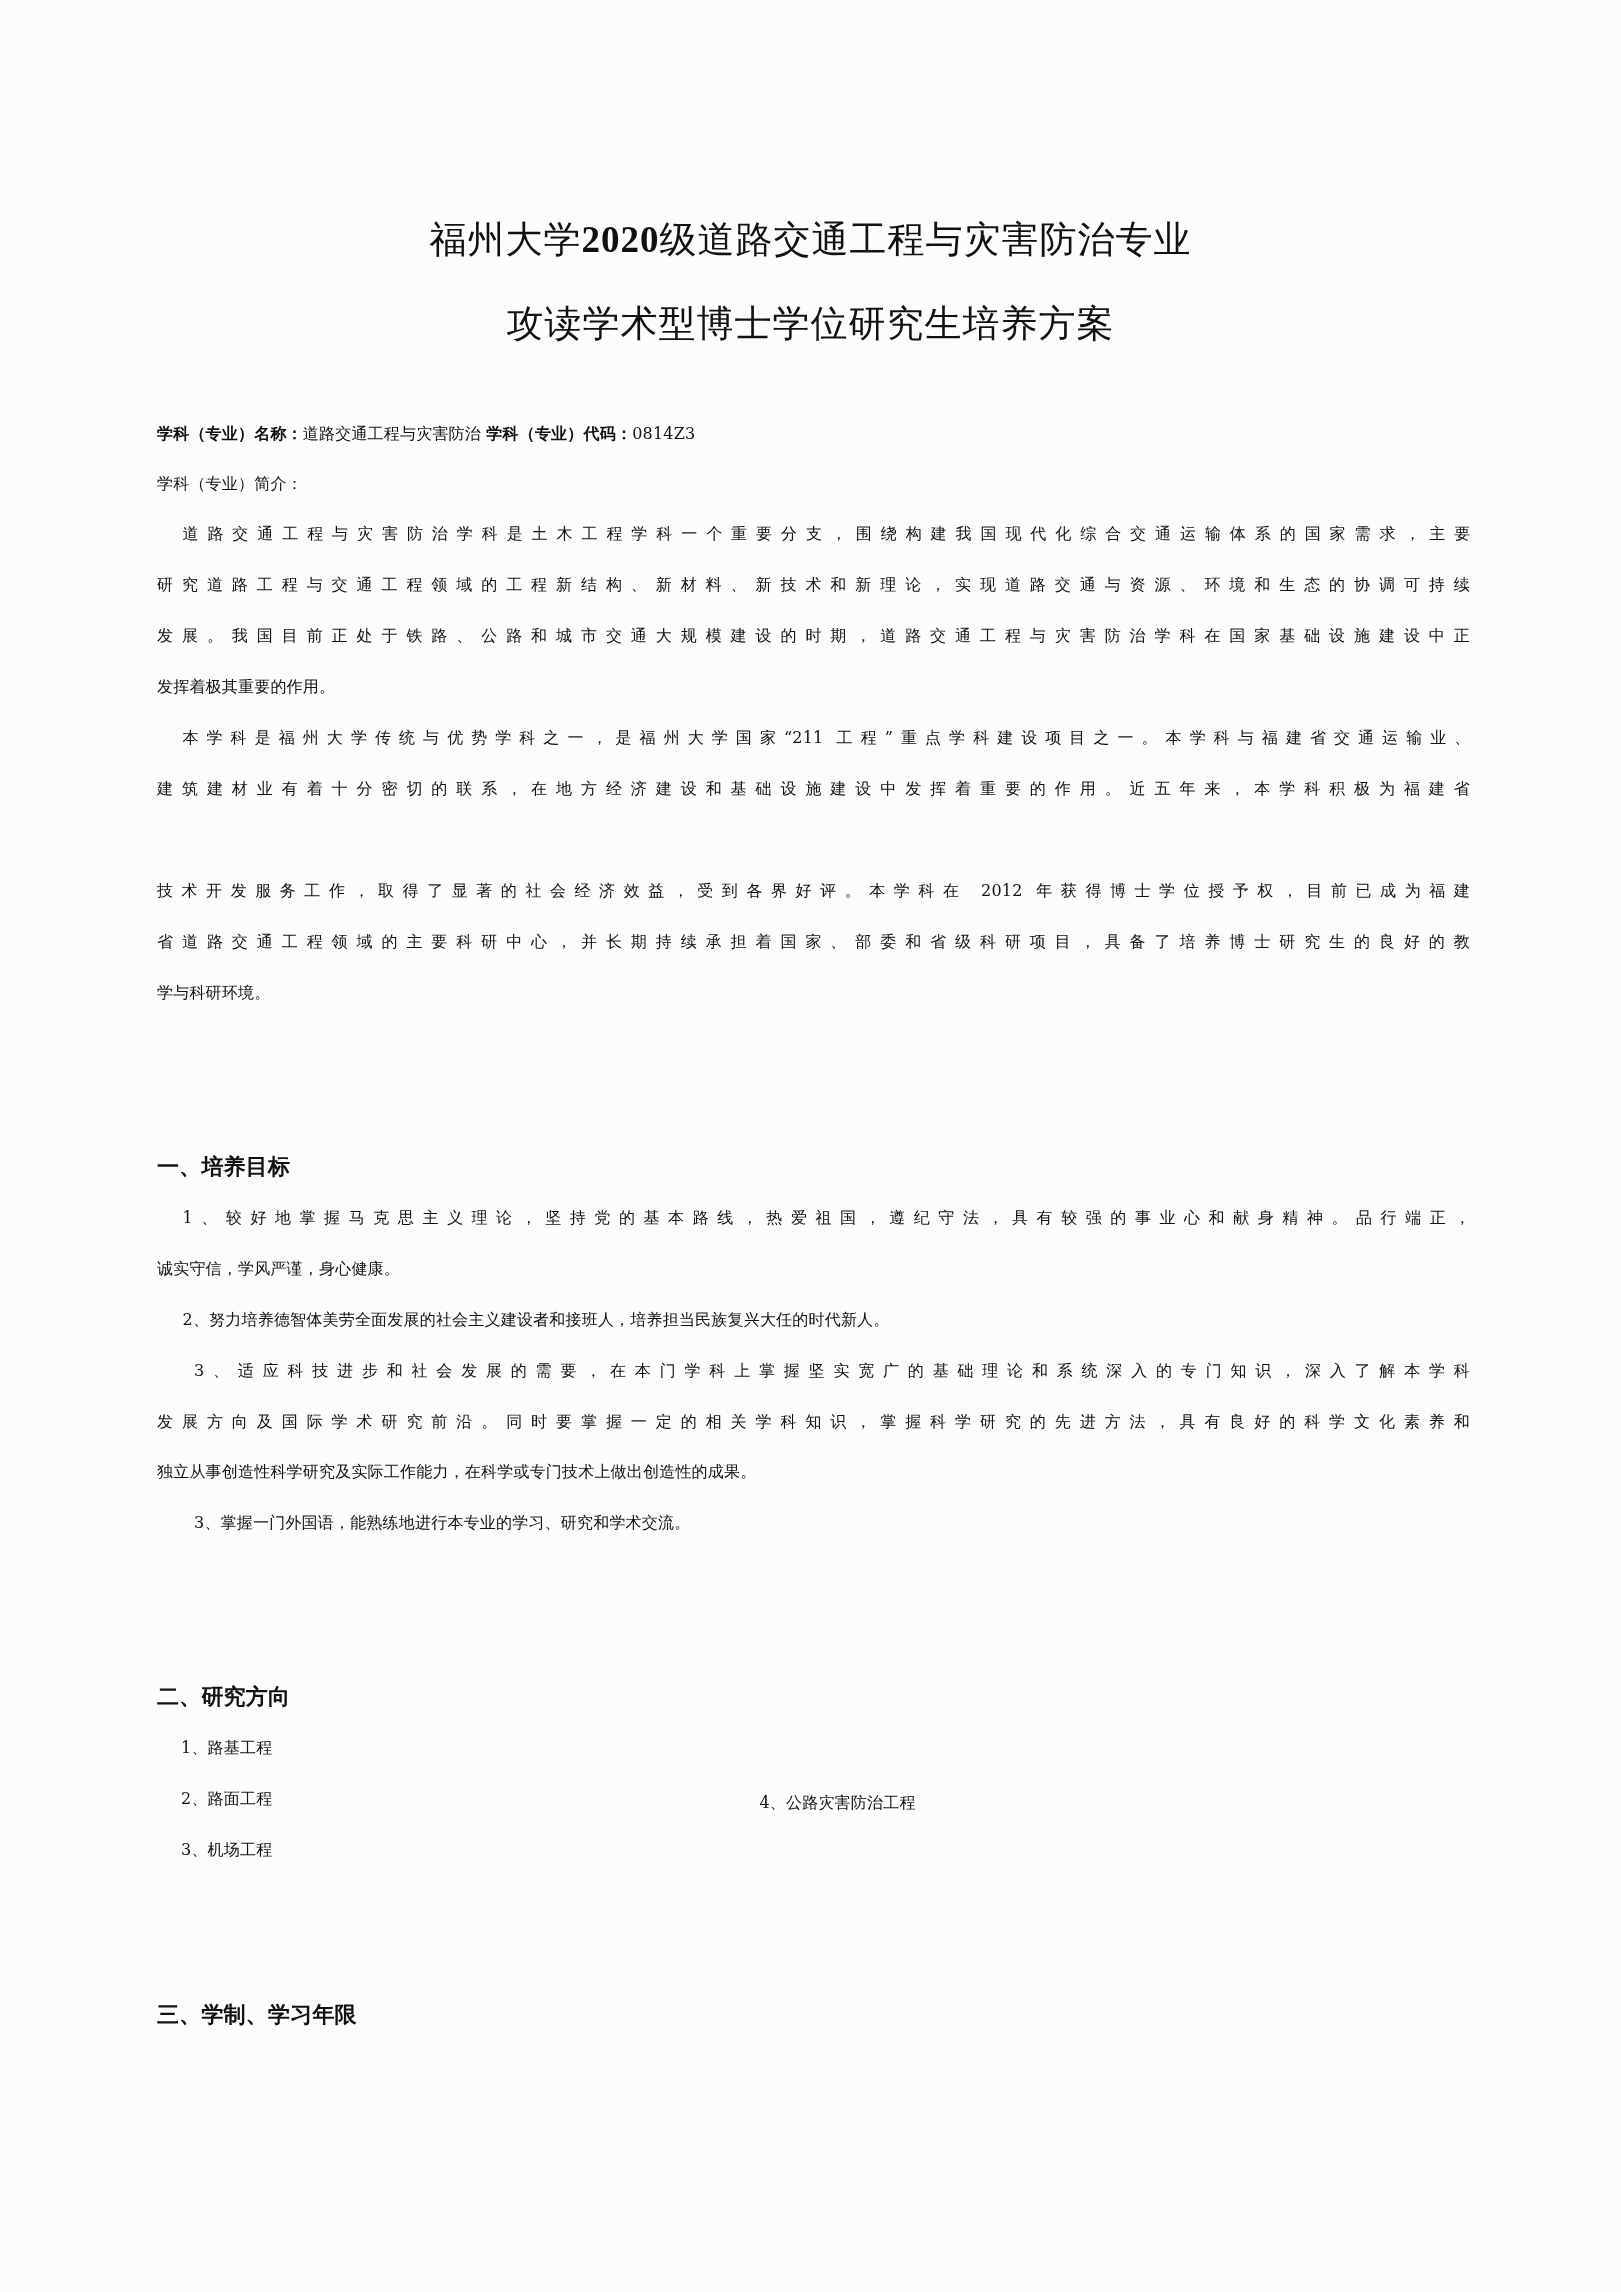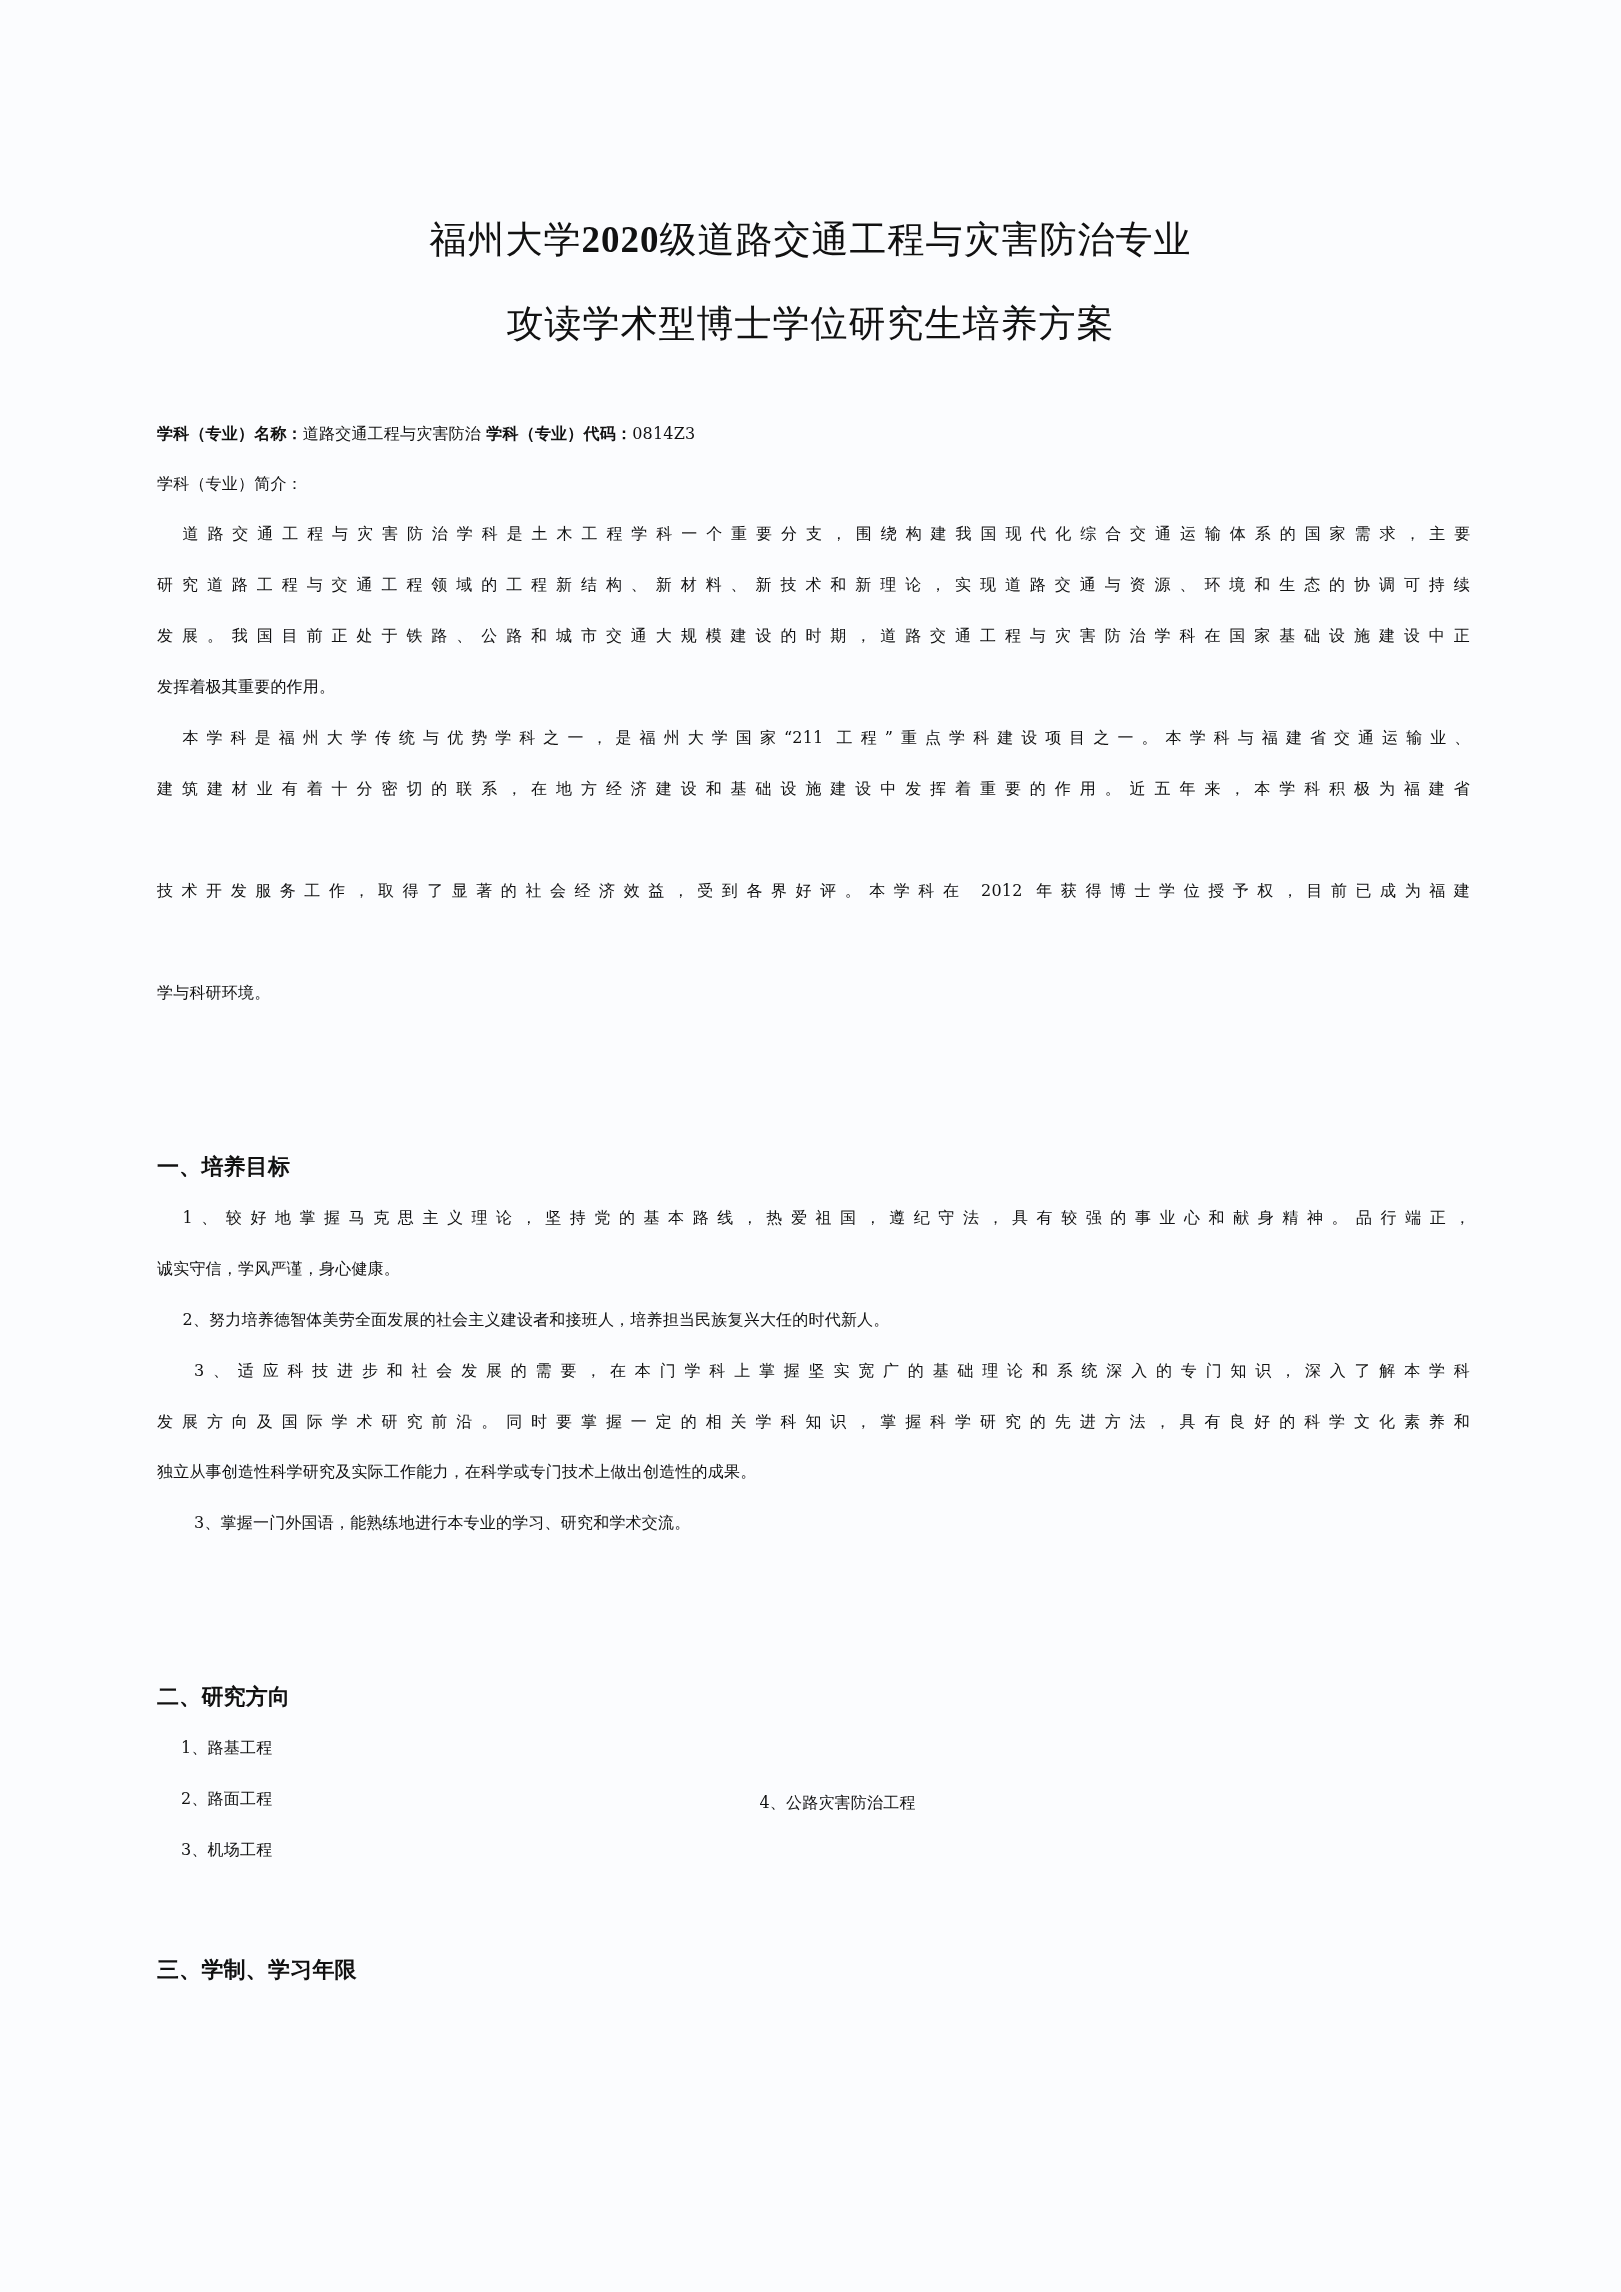--- a/index.html
+++ b/index.html
@@ -82,33 +82,34 @@
   <div class="line" style="top:469px;">学科（专业）简介：</div>
 
   <div class="line justify indent" style="top:519px;">道路交通工程与灾害防治学科是土木工程学科一个重要分支，围绕构建我国现代化综合交通运输体系的国家需求，主要</div>
   <div class="line justify" style="top:570px;">研究道路工程与交通工程领域的工程新结构、新材料、新技术和新理论，实现道路交通与资源、环境和生态的协调可持续</div>
   <div class="line" style="top:672px;">发挥着极其重要的作用。</div>
   <div class="line justify" style="top:621px;">发展。我国目前正处于铁路、公路和城市交通大规模建设的时期，道路交通工程与灾害防治学科在国家基础设施建设中正</div>
 
   <div class="line justify indent" style="top:723px;">本学科是福州大学传统与优势学科之一，是福州大学国家“211 工程”重点学科建设项目之一。本学科与福建省交通运输业、</div>
   <div class="line justify" style="top:774px;">建筑建材业有着十分密切的联系，在地方经济建设和基础设施建设中发挥着重要的作用。近五年来，本学科积极为福建省</div>
   <div class="line justify" style="top:876px;">技术开发服务工作，取得了显著的社会经济效益，受到各界好评。本学科在 2012 年获得博士学位授予权，目前已成为福建</div>
+  <div class="line justify" style="top:927px;">省道路交通工程领域的主要科研中心，并长期持续承担着国家、部委和省级科研项目，具备了培养博士研究生的良好的教</div>
   <div class="line" style="top:978px;">学与科研环境。</div>
 
   <div class="line heading" style="top:1152px;">一、培养目标</div>
   <div class="line justify indent" style="top:1203px;">1、较好地掌握马克思主义理论，坚持党的基本路线，热爱祖国，遵纪守法，具有较强的事业心和献身精神。品行端正，</div>
   <div class="line" style="top:1254px;">诚实守信，学风严谨，身心健康。</div>
   <div class="line indent" style="top:1305px;">2、努力培养德智体美劳全面发展的社会主义建设者和接班人，培养担当民族复兴大任的时代新人。</div>
   <div class="line justify indent2" style="top:1356px;">3、适应科技进步和社会发展的需要，在本门学科上掌握坚实宽广的基础理论和系统深入的专门知识，深入了解本学科</div>
   <div class="line justify" style="top:1407px;">发展方向及国际学术研究前沿。同时要掌握一定的相关学科知识，掌握科学研究的先进方法，具有良好的科学文化素养和</div>
   <div class="line" style="top:1457px;">独立从事创造性科学研究及实际工作能力，在科学或专门技术上做出创造性的成果。</div>
   <div class="line indent2" style="top:1508px;">3、掌握一门外国语，能熟练地进行本专业的学习、研究和学术交流。</div>
 
   <div class="line heading" style="top:1682px;">二、研究方向</div>
   <div class="line list-item" style="top:1733px;">1、路基工程</div>
   <div class="line list-item" style="top:1784px;">2、路面工程</div>
   <div class="line list-item" style="top:1835px;">3、机场工程</div>
   <div class="line list-item" style="top:1788px;text-align:center;">4、公路灾害防治工程</div>
 
-  <div class="line heading" style="top:1955px;">三、学制、学习年限</div>
+  <div class="line heading" style="top:2000px;">三、学制、学习年限</div>
 
 </div>
 
 
 </body></html>

